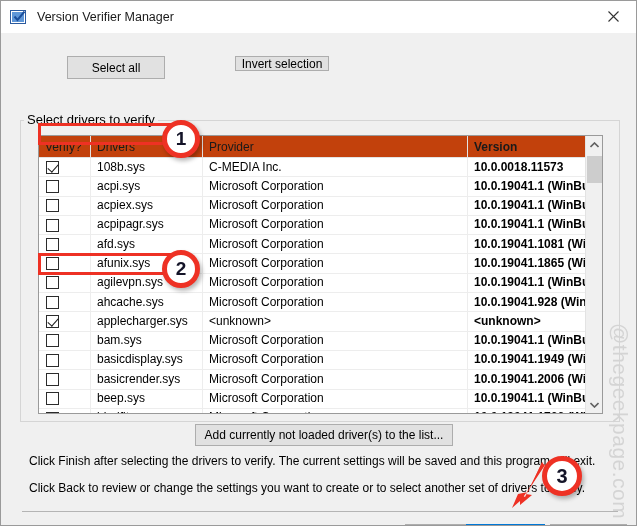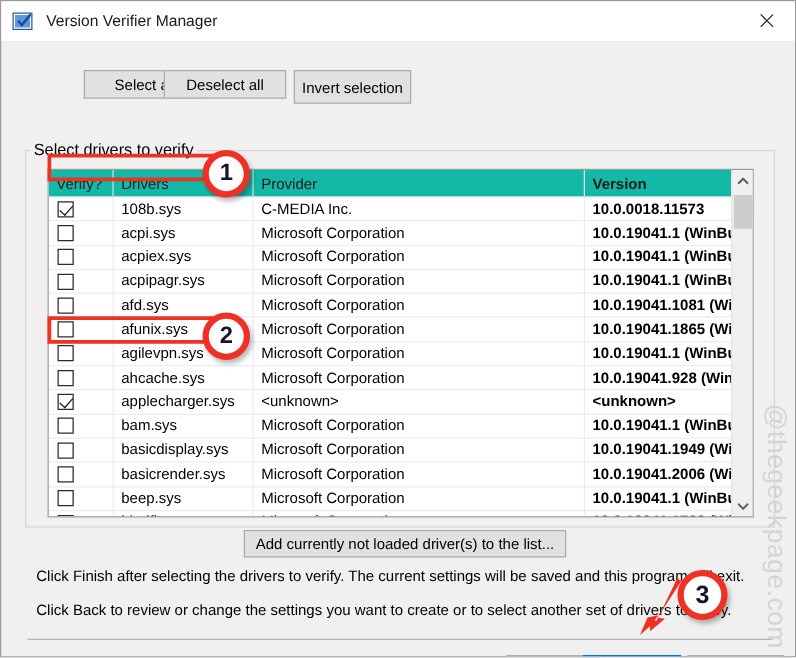--- a/index.html
+++ b/index.html
@@ -76,21 +76,21 @@
     font-family: "Liberation Sans", sans-serif;
     font-size: 12px;
     color: #000;
     text-align: center;
     display: flex; align-items: center; justify-content: center;
     white-space: nowrap;
     padding: 0;
   }
   #btn-select-all   { position: absolute; left: 25px;  top: 23px; width: 98px; height: 23px; margin-left: 40px; }
   #btn-deselect-all { position: absolute; left: 129px; top: 23px; width: 98px; height: 23px; }
-  #btn-invert       { position: absolute; left: 233px; top: 23px; width: 94px; height: 27px; }
+  #btn-invert       { position: absolute; left: 233px; top: 23px; width: 94px; height: 15px; }
 
   
   #groupbox {
     position: absolute; left: 18px; top: 88px;
     width: 600px; height: 301px;
     border: 1px solid #d5d5d5;
     border-top: none;
   }
   #groupbox .gb-top-left {
     position: absolute; left: -1px; top: -1px; width: 4px;
@@ -122,21 +122,21 @@
     background: #ffffff;
     border-bottom: 1px solid #e3e3e3;
   }
   #lv-header .hcell {
     font-size: 12px;
     color: #1a1a1a;
     padding: 4px 0 0 6px;
     border-right: 1px solid #e3e3e3;
     white-space: nowrap;
     overflow: hidden;
-    background: #14b8a6;
+    background: #c2410c;
   }
   .col-verify   { width: 52px;  flex: none; }
   .col-driver   { width: 112px; flex: none; }
   .col-provider { width: 265px; flex: none; }
   .col-version  { width: 117px; flex: none; border-right: none !important; font-weight: bold; }
 
   #lv-body { position: relative; }
   .lv-row {
     display: flex;
     height: 19.3px;
@@ -286,21 +286,20 @@
     <div id="close-btn">
       <svg width="11" height="11" viewBox="0 0 11 11">
         <path d="M0.5 0.5 L10.5 10.5 M10.5 0.5 L0.5 10.5" stroke="#333" stroke-width="1.1" fill="none"></path>
       </svg>
     </div>
   </div>
 
   <div id="client">
 
     <button class="btn" id="btn-select-all">Select all</button>
-    <button class="btn" id="btn-deselect-all">Deselect all</button>
     <button class="btn" id="btn-invert">Invert selection</button>
 
     <div id="groupbox">
       <div class="gb-top-left"></div>
       <div class="gb-top-right"></div>
     </div>
     <div id="groupbox-label">Select drivers to verify</div>
 
     <div id="listview">
       <div id="lv-header">

